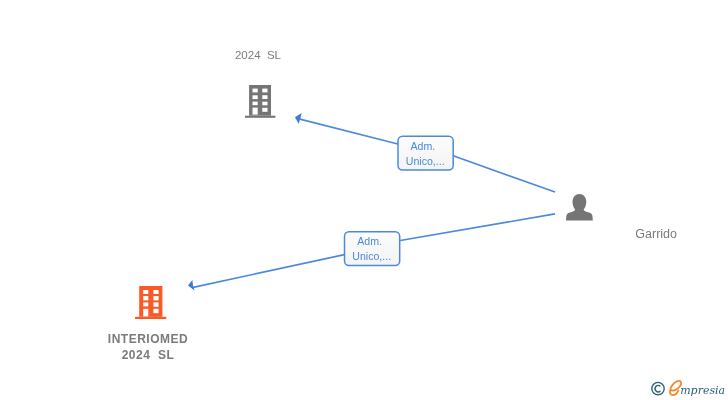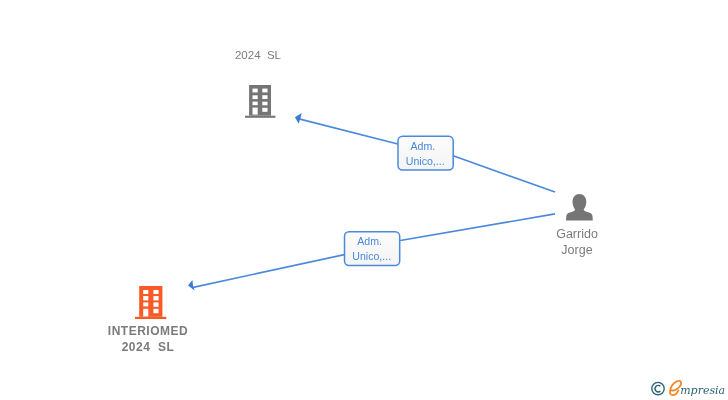--- a/index.html
+++ b/index.html
@@ -1,22 +1,22 @@
 <!DOCTYPE html>
 <html><head>
 <meta charset="utf-8">
 <style>
   html,body{margin:0;padding:0;background:#fff;}
   body{width:728px;height:400px;overflow:hidden;position:relative;
        font-family:"Liberation Sans",sans-serif;-webkit-font-smoothing:antialiased;filter:opacity(1);}
   #stage{position:absolute;left:0;top:0;width:728px;height:400px;}
   svg#graph{position:absolute;left:0;top:0;width:728px;height:400px;display:block;}
   .nlabel{position:absolute;text-align:center;color:#7b7b7b;font-size:11.5px;line-height:16px;white-space:pre;}
-  .nlabel.person{font-size:12.5px;line-height:15.5px;}
-  .nlabel.bold{font-weight:bold;font-size:12px;letter-spacing:0.5px;color:#7b7b7b;line-height:15.5px;}
+  .nlabel.person{font-size:12.5px;line-height:15.5px;text-align:right;}
+  .nlabel.bold{font-weight:bold;font-size:12px;letter-spacing:0.5px;color:#7b7b7b;line-height:15.5px;margin-top:8px;}
   .elabel{font-size:10.6px;fill:#4a89dc;font-family:"Liberation Sans",sans-serif;}
   #wm{position:absolute;left:650px;top:376px;}
 </style>
 </head>
 <body>
 
 <div id="stage">
   <svg id="graph" viewBox="0 0 728 400">
     <defs>
       <linearGradient id="boxgrad" x1="0" y1="0" x2="0" y2="1">
@@ -98,21 +98,21 @@
                  C 26.35 20.8 25.5 19.5 23.7 18.9
                  L 20.5 17.9
                  C 18.4 17.3 17.5 16.4 17.5 15.0
                  L 17.5 12.0 Z"></path>
       </g>
     </g>
   </svg>
 
   <div class="nlabel" style="left:158px;top:46.6px;width:200px;"><div>2024  SL</div></div>
   <div class="nlabel bold" style="left:48px;top:324px;width:200px;"><div>INTERIOMED</div><div>2024  SL</div></div>
-  <div class="nlabel person" style="left:477px;top:227px;width:200px;"><div>Garrido</div><div>Jorge</div></div>
+  <div class="nlabel person" style="left:477px;top:227px;width:200px;"><div>Garrido</div></div>
 
 <div id="wm">
     <svg width="82" height="24" viewBox="0 0 82 24">
       <g>
         <circle cx="8.0" cy="12.6" r="6.2" fill="none" stroke="#2c6277" stroke-width="1.4"></circle>
         <path d="M10.4 10.3 A 3.1 3.3 0 1 0 10.4 15.0" fill="none" stroke="#2c6277" stroke-width="1.4"></path>
       </g>
       <g>
         <path d="M28.4 14.4
                  C 27.1 17.3 24.8 19.2 22.8 19.2

